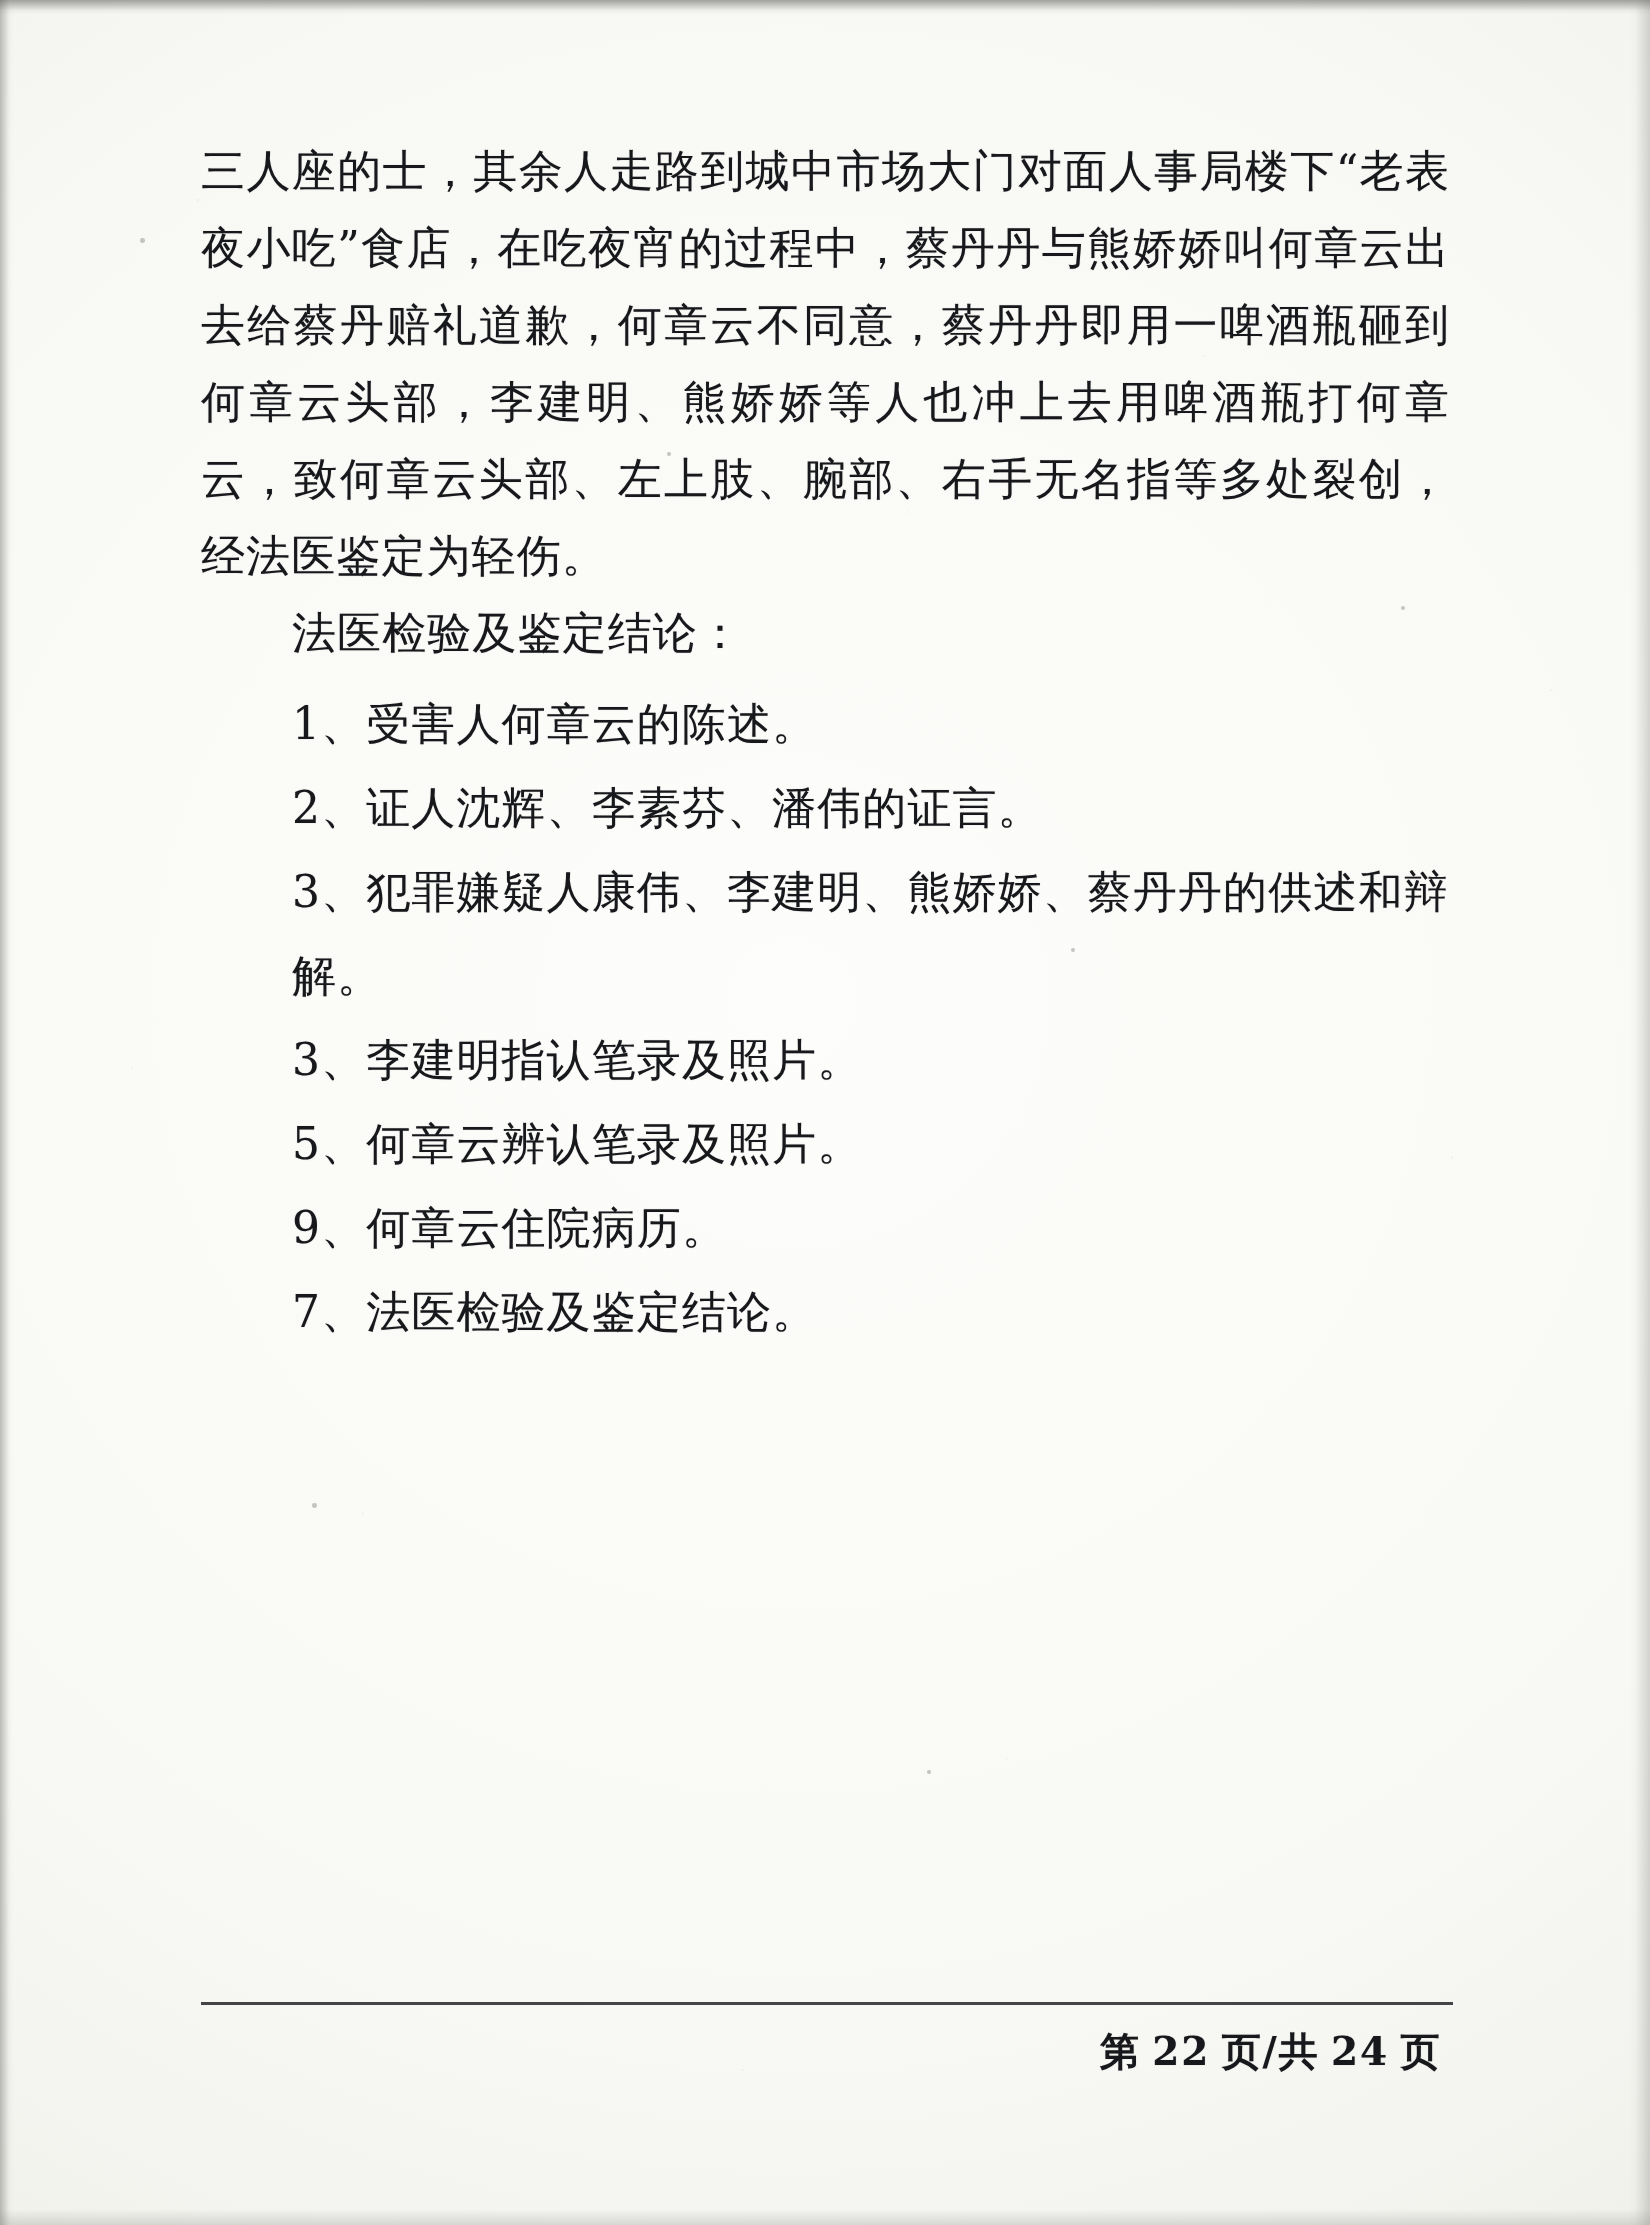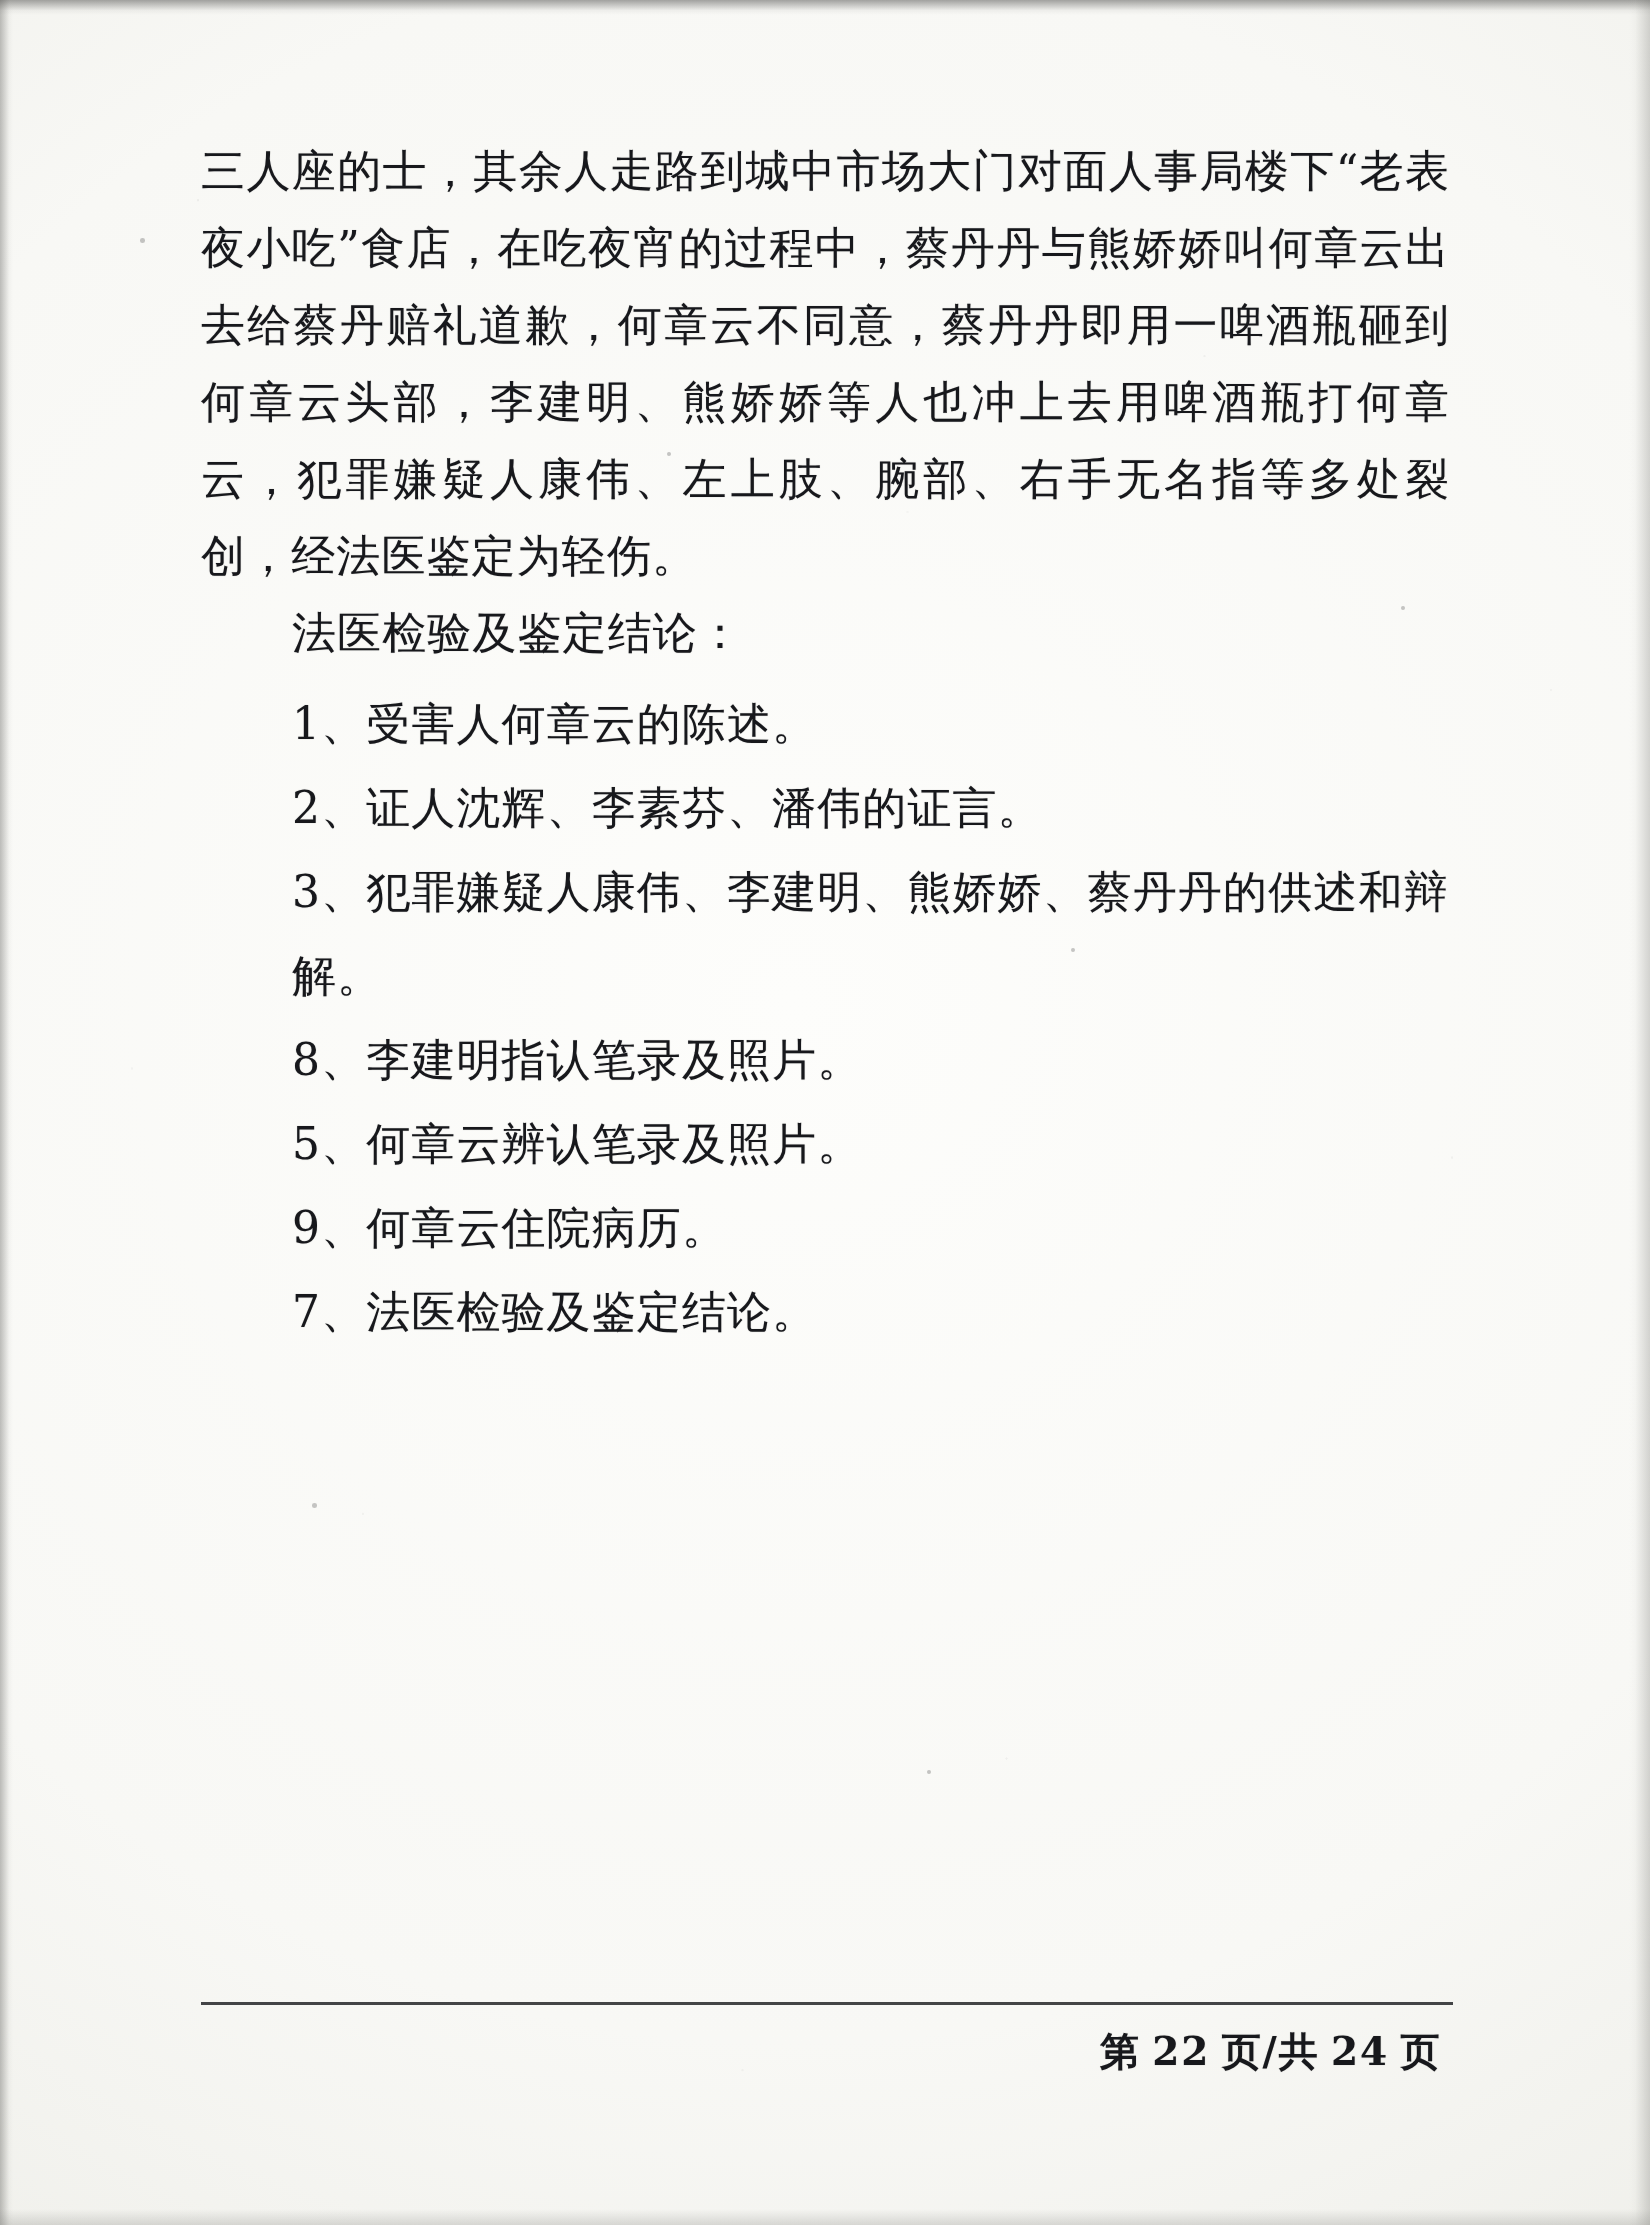--- a/index.html
+++ b/index.html
@@ -162,29 +162,29 @@
 
   <div class="speck" style="left:140px;top:238px;width:4.7px;height:4.7px;"></div>
   <div class="speck" style="left:667px;top:452px;width:3.8px;height:3.8px;"></div>
   <div class="speck" style="left:1071px;top:948px;width:3.8px;height:3.8px;"></div>
   <div class="speck" style="left:312px;top:1503px;width:4.7px;height:4.7px;"></div>
   <div class="speck" style="left:927px;top:1770px;width:3.8px;height:3.8px;"></div>
   <div class="speck" style="left:1401px;top:606px;width:3.8px;height:3.8px;"></div>
 
   <div class="content">
 
-    <p class="line-block para-open">三人座的士，其余人走路到城中市场大门对面人事局楼下“老表夜小吃”食店，在吃夜宵的过程中，蔡丹丹与熊娇娇叫何章云出去给蔡丹赔礼道歉，何章云不同意，蔡丹丹即用一啤酒瓶砸到何章云头部，李建明、熊娇娇等人也冲上去用啤酒瓶打何章云，犯罪嫌疑人康伟、左上肢、腕部、右手无名指等多处裂创，经法医鉴定为轻伤。</p>
+    <p class="line-block para-open">三人座的士，其余人走路到城中市场大门对面人事局楼下“老表夜小吃”食店，在吃夜宵的过程中，蔡丹丹与熊娇娇叫何章云出去给蔡丹赔礼道歉，何章云不同意，蔡丹丹即用一啤酒瓶砸到何章云头部，李建明、熊娇娇等人也冲上去用啤酒瓶打何章云，致何章云头部、左上肢、腕部、右手无名指等多处裂创，经法医鉴定为轻伤。</p>
 
     <p class="line-block evidence-intro">法医检验及鉴定结论：</p>
 
     <ol class="evidence-list">
       <li>1、受害人何章云的陈述。</li>
       <li>2、证人沈辉、李素芬、潘伟的证言。</li>
       <li>3、犯罪嫌疑人康伟、李建明、熊娇娇、蔡丹丹的供述和辩解。</li>
-      <li>8、李建明指认笔录及照片。</li>
+      <li>3、李建明指认笔录及照片。</li>
       <li>5、何章云辨认笔录及照片。</li>
       <li>9、何章云住院病历。</li>
       <li>7、法医检验及鉴定结论。</li>
     </ol>
 
 
   </div>
 
   <div class="footer-rule"></div>
 

